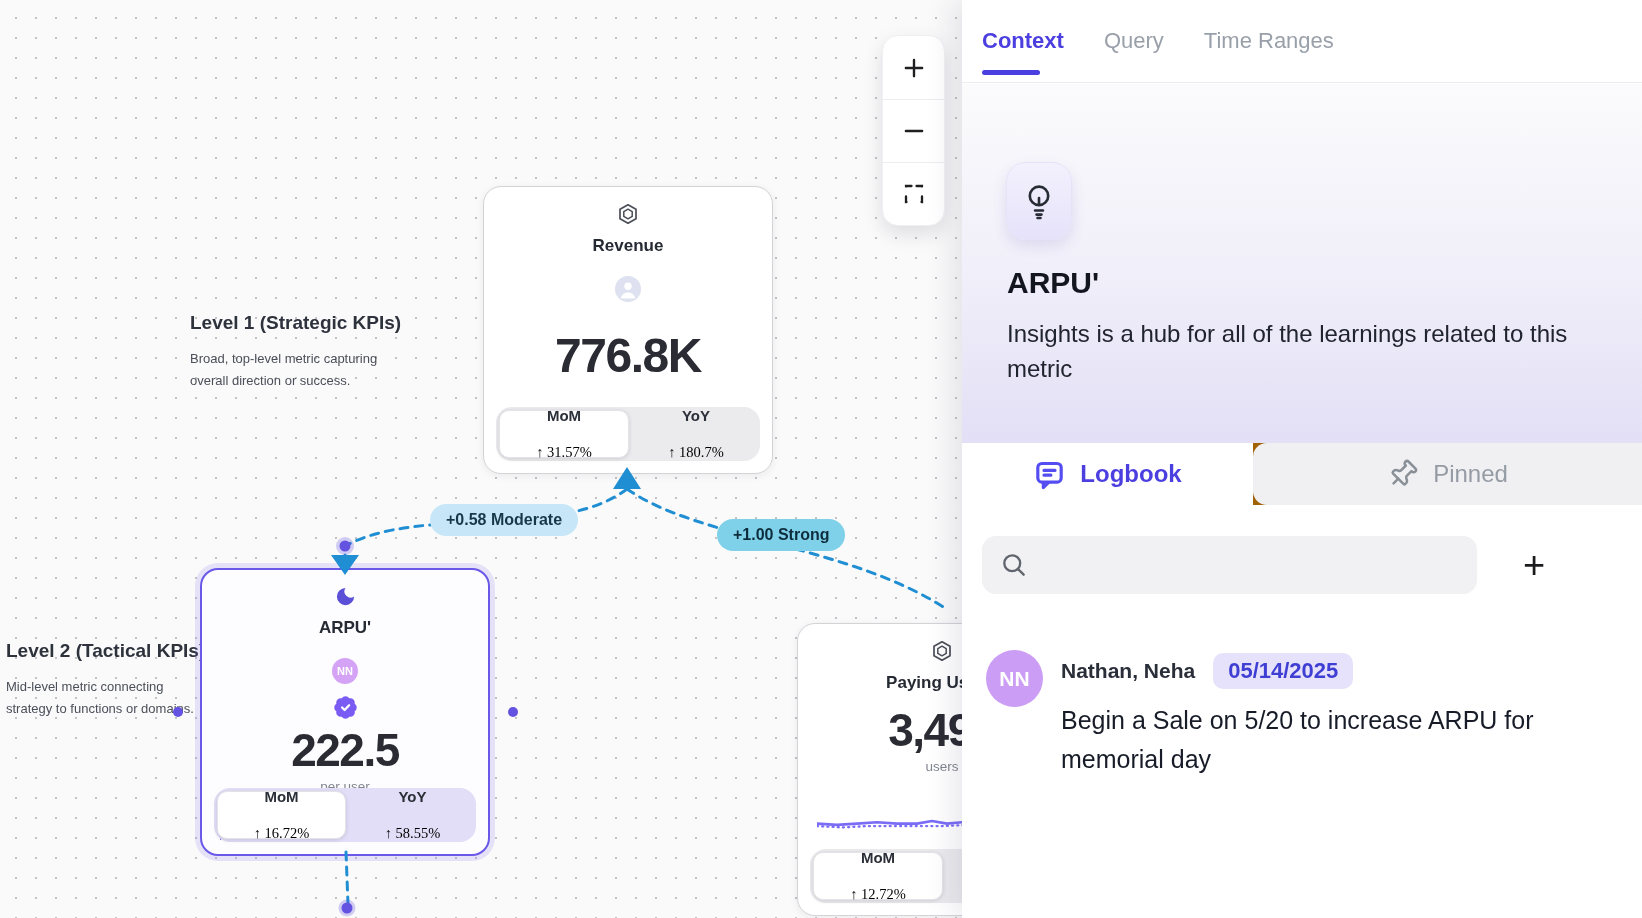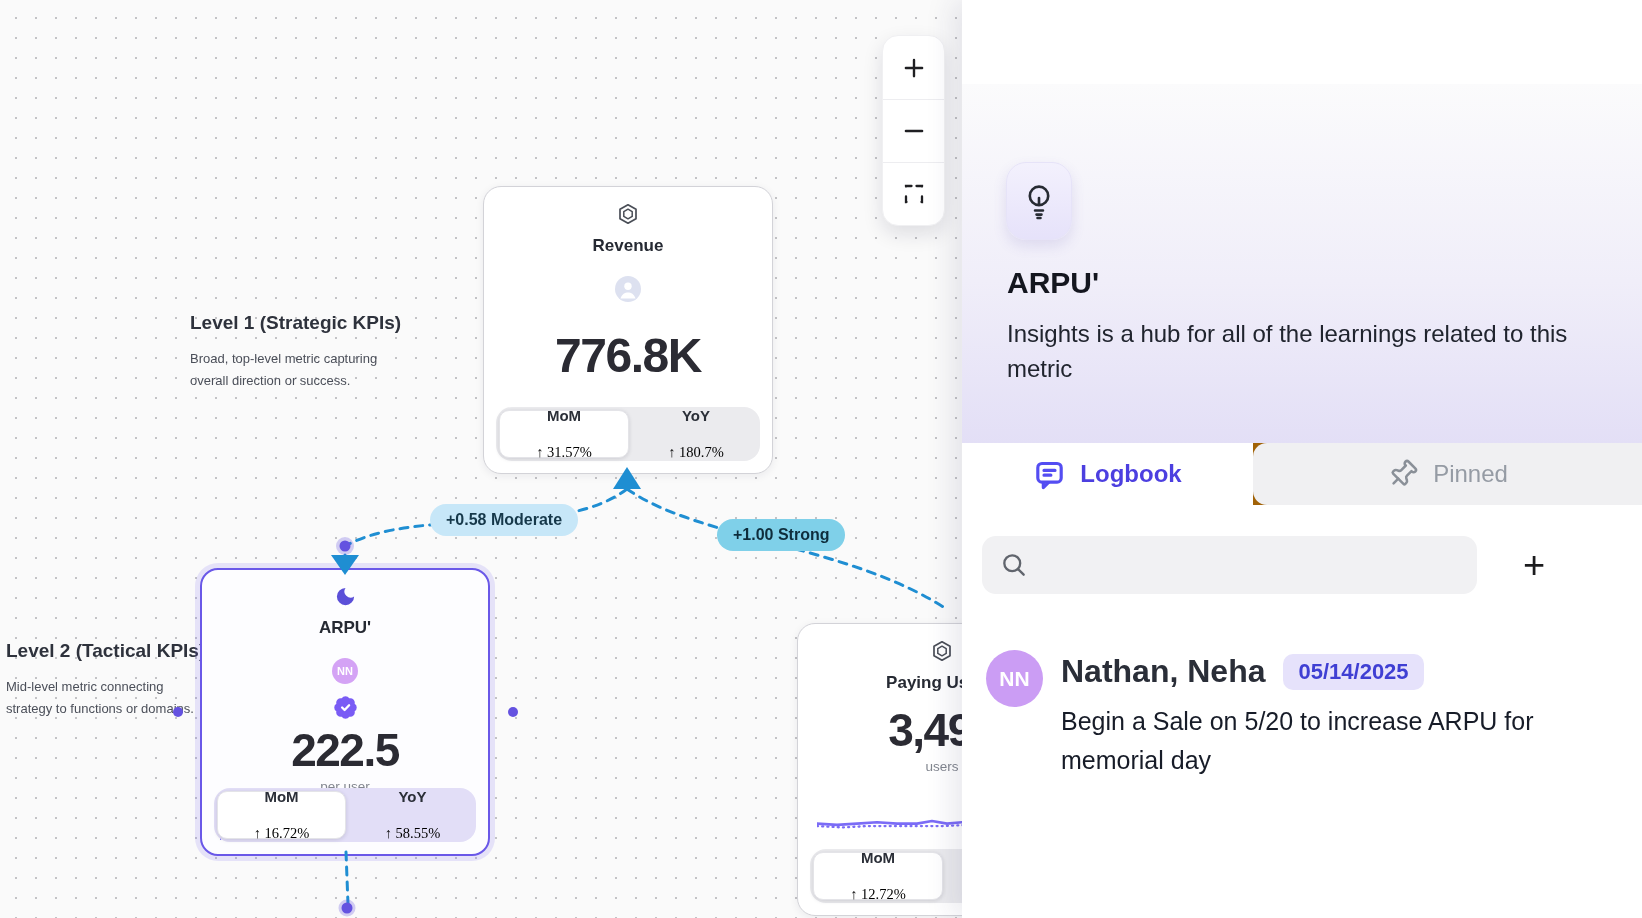--- a/index.html
+++ b/index.html
@@ -91,21 +91,21 @@
         color:#30343d;font-family:"Liberation Sans",sans-serif;}
   .search-box input::placeholder{color:#8f959e;}
   .add-btn{position:absolute;left:550px;top:7px;width:44px;height:44px;display:flex;
         align-items:center;justify-content:center;font-size:38px;font-weight:400;color:#1c1c1e;}
 
   .entry{position:absolute;left:24px;top:650px;right:20px;display:flex;gap:18px;}
   .avatar{width:57px;height:57px;border-radius:50%;background:#cb9df4;color:#fff;
           display:flex;align-items:center;justify-content:center;font-size:21px;font-weight:700;flex:0 0 auto;}
   .entry-main{flex:1;padding-top:3px;}
   .entry-head{display:flex;align-items:center;gap:18px;}
-  .entry-author{font-size:32px;font-weight:700;color:#2a2e38;}
+  .entry-author{font-size:21px;font-weight:700;color:#2a2e38;}
   .entry-date{background:#e6e2fb;color:#3f3fd3;font-size:22px;font-weight:600;
               padding:5px 15px;border-radius:10px;}
   .entry-text{margin-top:12px;width:500px;font-size:25px;color:#171c28;line-height:39px;}
 </style>
 </head>
 <body>
 
 <div class="stage">
 
   <div class="canvas">
@@ -242,20 +242,25 @@
       <div class="zoom-btn">
         <svg width="24" height="24" viewBox="0 0 24 24">
           <path d="M9.5 4H4v5.5 M14.5 4H20v5.5 M20 14.5V20h-5.5 M4 14.5V20h5.5" fill="none" stroke="#1f1f22" stroke-width="2.3" stroke-linecap="round" stroke-dasharray="6 7"></path>
         </svg>
       </div>
     </div>
   </div>
 
   <aside class="panel">
 
+    <div class="p-tabs">
+      <span class="p-tab active">Context</span>
+      <span class="p-tab">Query</span>
+      <span class="p-tab">Time Ranges</span>
+    </div>
 
     <div class="hero">
       <div class="hero-icon-tile">
         <svg width="36" height="38" viewBox="0 0 24 26">
           <circle cx="12" cy="9.5" r="6.3" fill="none" stroke="#272b33" stroke-width="1.8"></circle>
           <path d="M12 11v4.5" stroke="#272b33" stroke-width="1.8" stroke-linecap="round"></path>
           <path d="M9.3 19.5h5.4 M10.3 22.3h3.4 M11 24.6h2" stroke="#272b33" stroke-width="1.8" stroke-linecap="round"></path>
         </svg>
       </div>
       <div class="hero-title">ARPU'</div>

